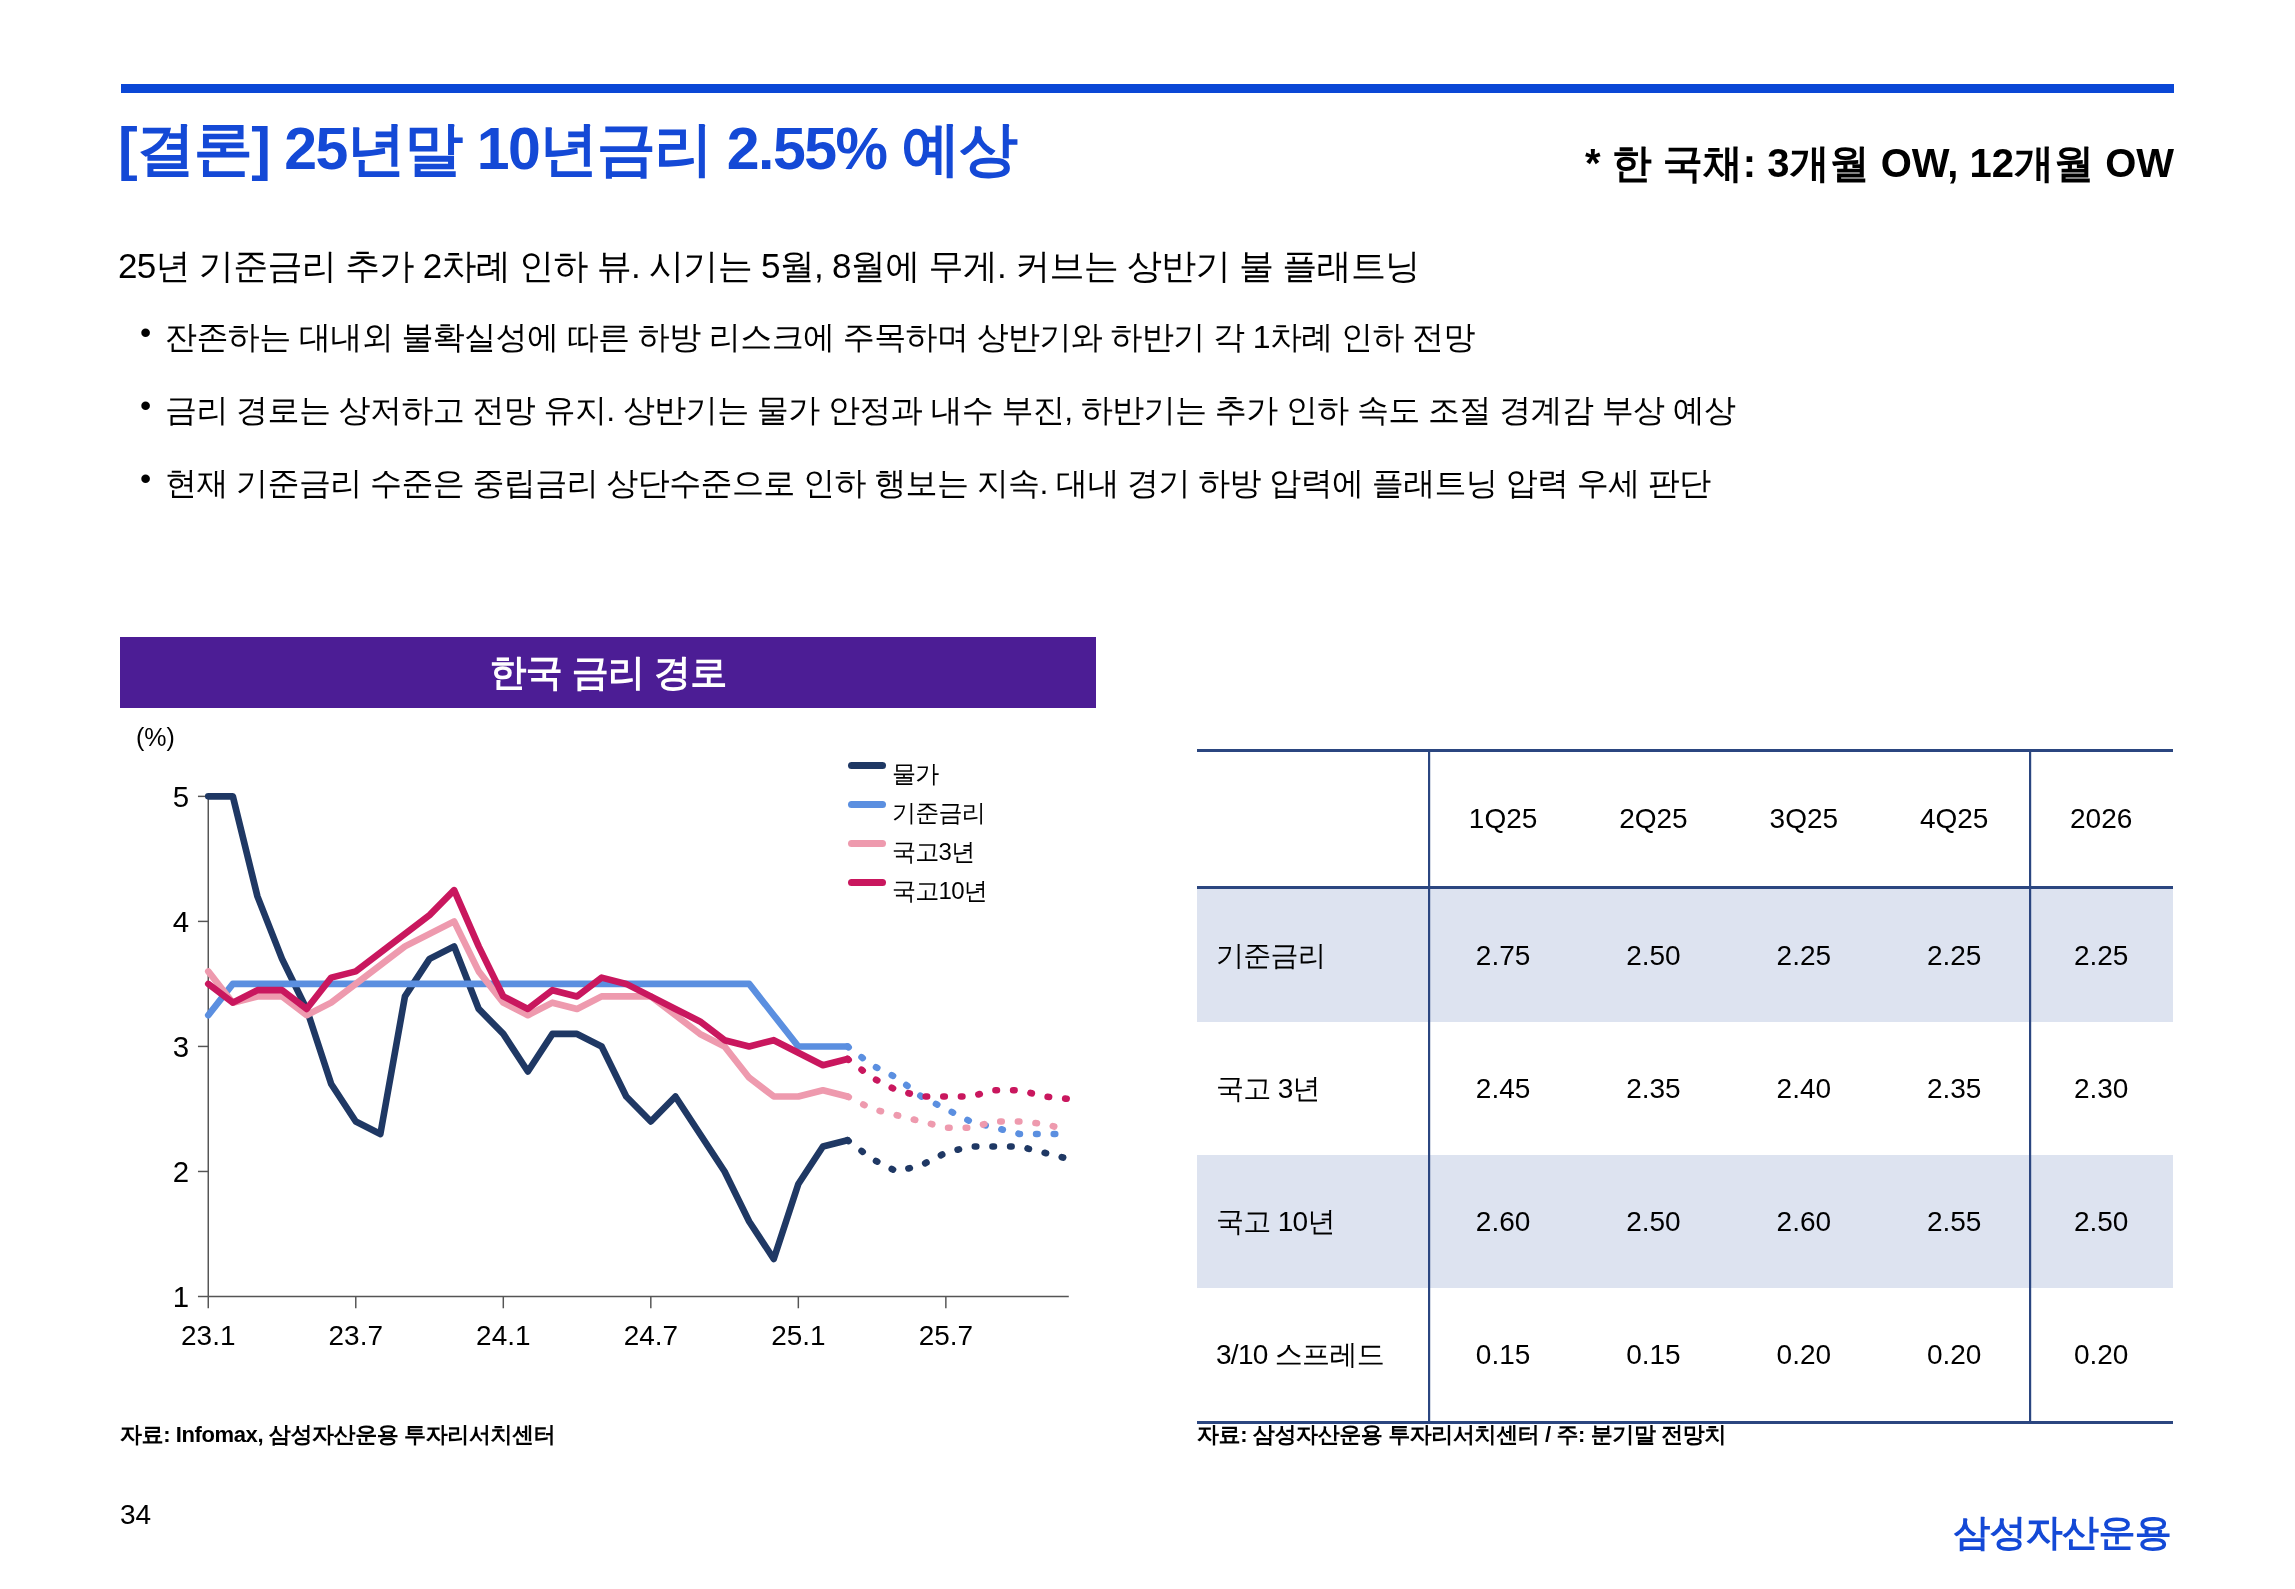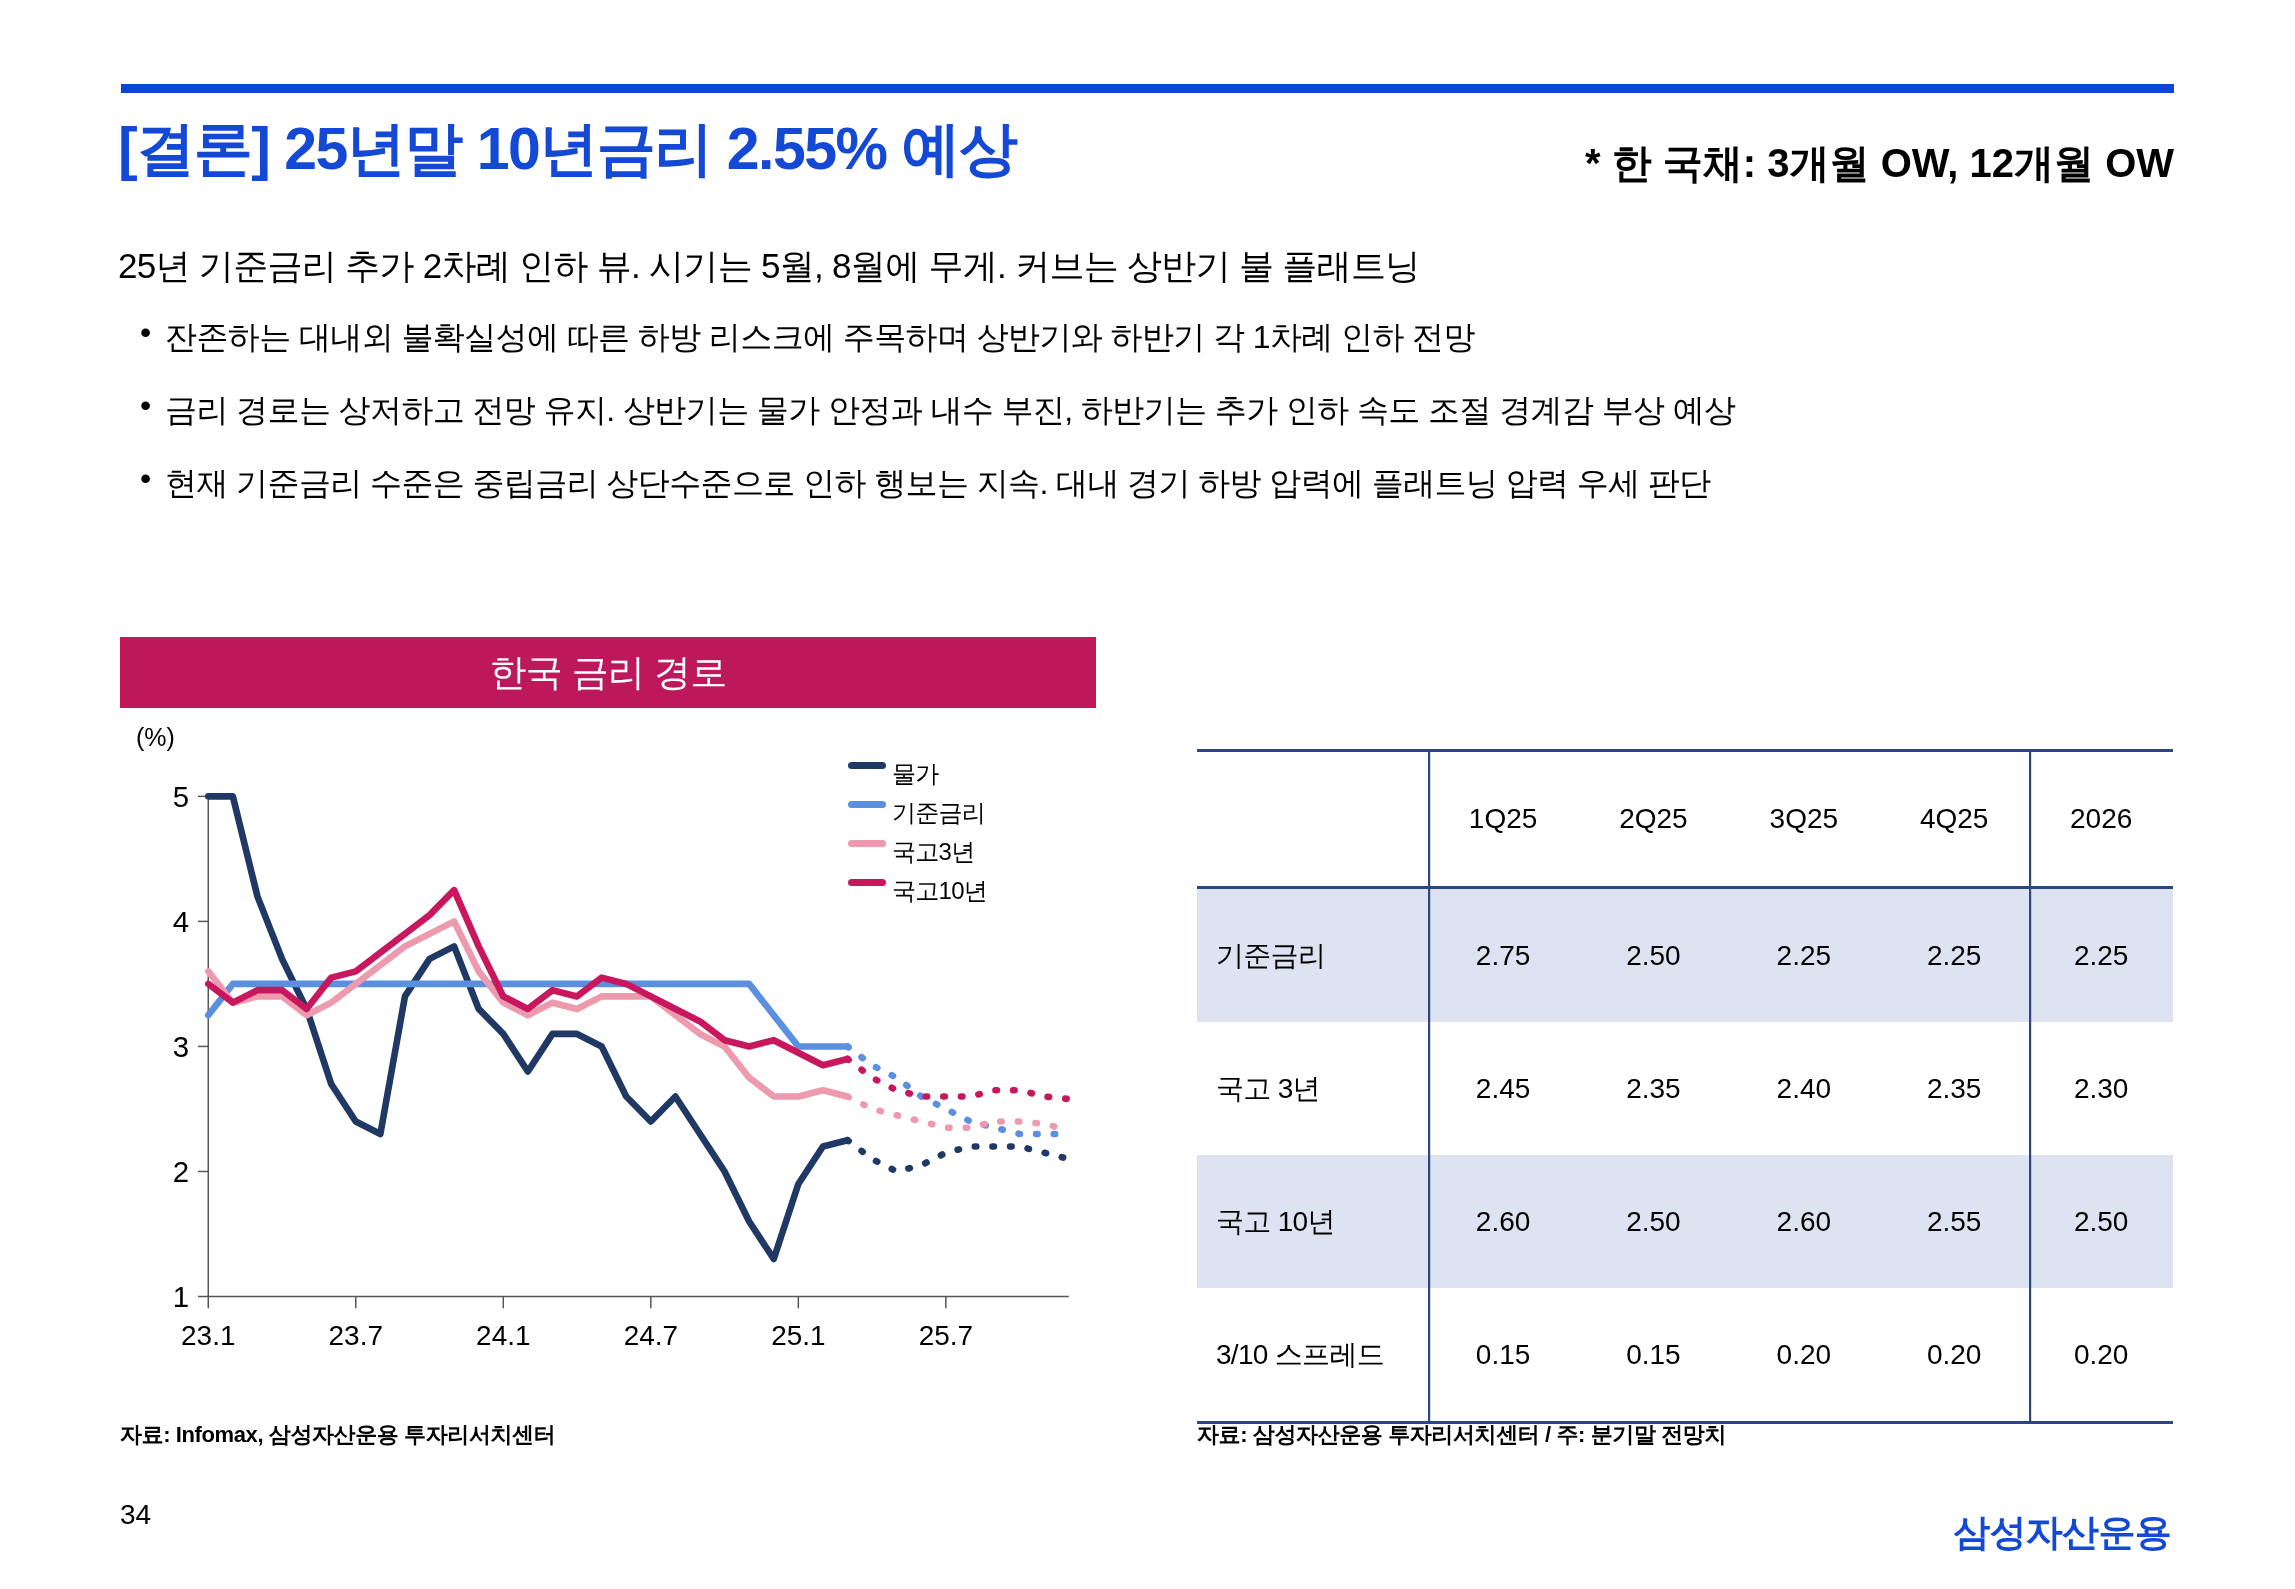--- a/index.html
+++ b/index.html
@@ -47,23 +47,23 @@
     letter-spacing:-0.6px;white-space:nowrap;
   }
   .bullet .dot{
     width:25px;flex:0 0 25px;font-size:32px;line-height:1;
     text-align:left;
   }
 
   
   .panel-head{
     position:absolute;
-    background:#be185d;
+    background:#4c1d95;
     color:#ffffff;
-    font-size:37px;font-weight:400;
+    font-size:37px;font-weight:700;
     display:flex;align-items:center;justify-content:center;
     letter-spacing:-0.7px;
   }
   #chart-head{left:120px;top:637px;width:976px;height:71px;}
   #table-head{left:1197px;top:637px;width:976px;height:71px;}
 
   .panel-body{position:absolute;}
   #chart-body{left:120px;top:708px;width:976px;height:721px;}
   #table-body{left:1197px;top:708px;width:976px;height:721px;}
 

